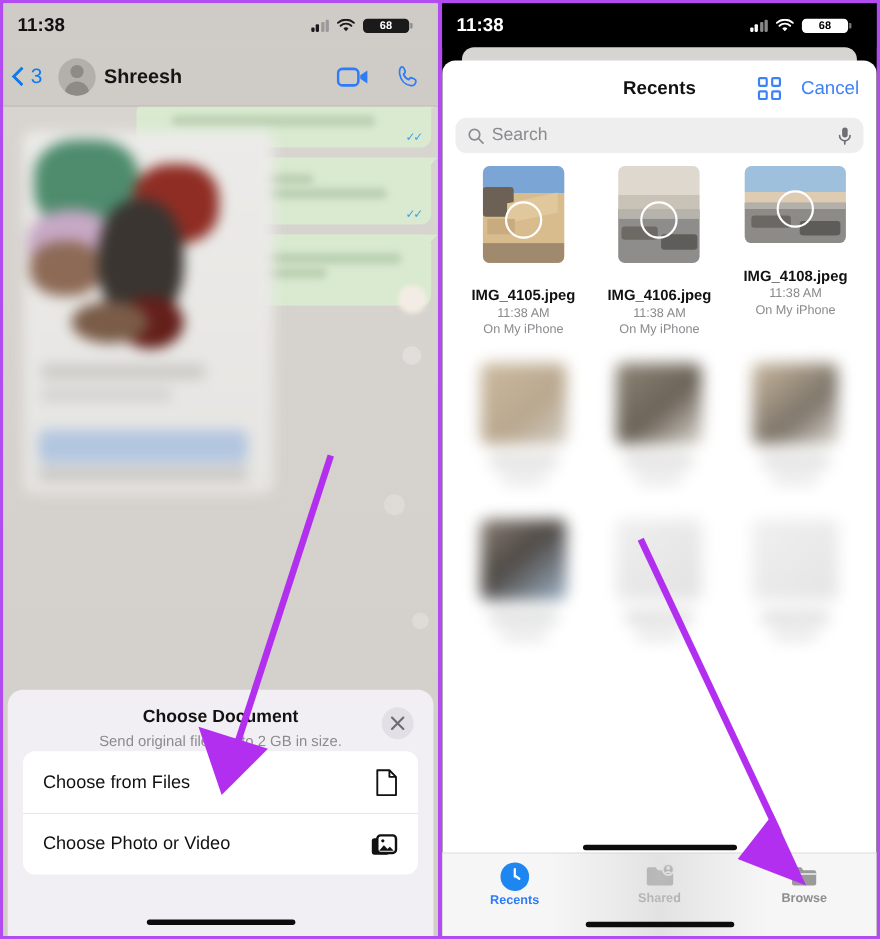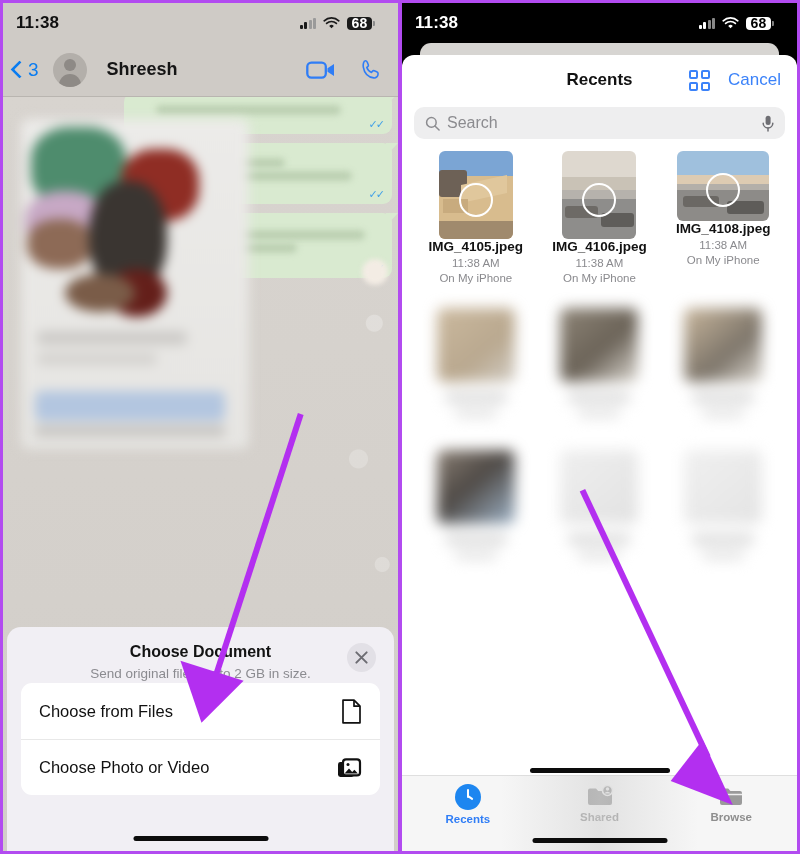--- a/index.html
+++ b/index.html
@@ -28,23 +28,23 @@
   .sig { display: flex; align-items: flex-end; gap: 1.5px; height: 11px; }
   .sig i { display: block; width: 3px; border-radius: 1px; }
   .sig i:nth-child(1){height:4px}
   .sig i:nth-child(2){height:6.5px}
   .sig i:nth-child(3){height:9px}
   .sig i:nth-child(4){height:11px}
   .light .sig i:nth-child(1),.light .sig i:nth-child(2){background:#1a1a1a}
   .light .sig i:nth-child(3),.light .sig i:nth-child(4){background:#9a9a9a}
   .dark .sig i:nth-child(1),.dark .sig i:nth-child(2){background:#fff}
   .dark .sig i:nth-child(3),.dark .sig i:nth-child(4){background:#888}
-  .batt { position: relative; width: 25px; height: 13px; border-radius: 4px;
+  .batt { position: relative; width: 42px; height: 13px; border-radius: 4px;
           display:flex; align-items:center; justify-content:center;
-          font-size:14px; font-weight:bold; }
+          font-size:10px; font-weight:bold; }
   .light .batt { background:#1a1a1a; color:#fff; }
   .dark  .batt { background:#fff; color:#000; }
   .batt::after { content:''; position:absolute; right:-3px; top:4px;
                  width:2px; height:5px; border-radius:0 1px 1px 0; }
   .light .batt::after { background:#8c8c8c; }
   .dark  .batt::after { background:#7d7d7d; }
 
   
   .chat-nav {
     height: 54px; background:#cfcbc6; display:flex; align-items:center;
@@ -55,21 +55,21 @@
   .chev::before{ content:''; position:absolute; left:2px; top:3px; width:10px; height:10px;
       border-left:3px solid #0a7cf0; border-bottom:3px solid #0a7cf0;
       transform: rotate(45deg); border-radius:1px;}
   .back-count { font-size:19px; color:#0a7cf0; font-weight:400; margin-left:2px; }
   .avatar { width:34px; height:34px; border-radius:50%; background:#b3afaa;
             margin-left:14px; position:relative; overflow:hidden; flex:none;}
   .avatar::before{content:'';position:absolute;left:50%;top:6px;transform:translateX(-50%);
       width:12px;height:12px;border-radius:50%;background:#8e8a86;}
   .avatar::after{content:'';position:absolute;left:50%;top:21px;transform:translateX(-50%);
       width:22px;height:18px;border-radius:11px 11px 0 0;background:#8e8a86;}
-  .chat-name{ font-size:18px; font-weight:bold; color:#151515; margin-left:20px; }
+  .chat-name{ font-size:18px; font-weight:bold; color:#151515; margin-left:8px; }
   .chat-actions{ margin-left:auto; display:flex; align-items:center; gap:24px; }
 
   
   .chat-body { position:absolute; top:94px; left:0; right:0; bottom:0;
                background:#d6d2cd; overflow:hidden; }
   .wallpaper { position:absolute; inset:0;
       background:
         radial-gradient(circle at 88% 12%, rgba(255,255,255,.30) 0 10px, transparent 11px),
         radial-gradient(circle at 94% 30%, rgba(255,255,255,.26) 0 8px, transparent 9px),
         radial-gradient(circle at 90% 48%, rgba(255,255,255,.22) 0 9px, transparent 10px),
@@ -141,21 +141,21 @@
   .searchbar input::placeholder { color:#8b8b8f; }
 
   .file-grid { margin-top:12px; padding:0 12px; display:grid;
     grid-template-columns:repeat(3,1fr); row-gap:4px; }
   .file-cell { display:flex; flex-direction:column; align-items:center; cursor:pointer; }
   .thumb { width:74px; height:88px; border-radius:6px; overflow:hidden;
            position:relative; background:#cfd6dd; }
   .thumb.wide { width:92px; height:70px; }
   .thumb .ring { position:absolute; left:50%; top:56%; transform:translate(-50%,-50%);
                  width:34px; height:34px; border:2.6px solid #fff; border-radius:50%; }
-  .fname { font-size:13.5px; font-weight:bold; color:#111; margin-top:0; }
+  .fname { font-size:13.5px; font-weight:bold; color:#111; margin-top:22px; }
   .ftime { font-size:11.5px; color:#8a8a8e; margin-top:3px; }
   .floc  { font-size:11.5px; color:#8a8a8e; margin-top:3px; }
 
   
   .blur-row { display:grid; grid-template-columns:repeat(3,1fr); padding:0 12px;
               margin-top:14px; filter: blur(7px); }
   .blur-cell { display:flex; flex-direction:column; align-items:center; }
   .bt { width:78px; height:74px; border-radius:7px; }
   .bl { width:62px; height:11px; border-radius:4px; background:#dcdcdc; margin-top:10px;}
   .bl.s { width:42px; height:9px; background:#e4e4e4; margin-top:6px;}

